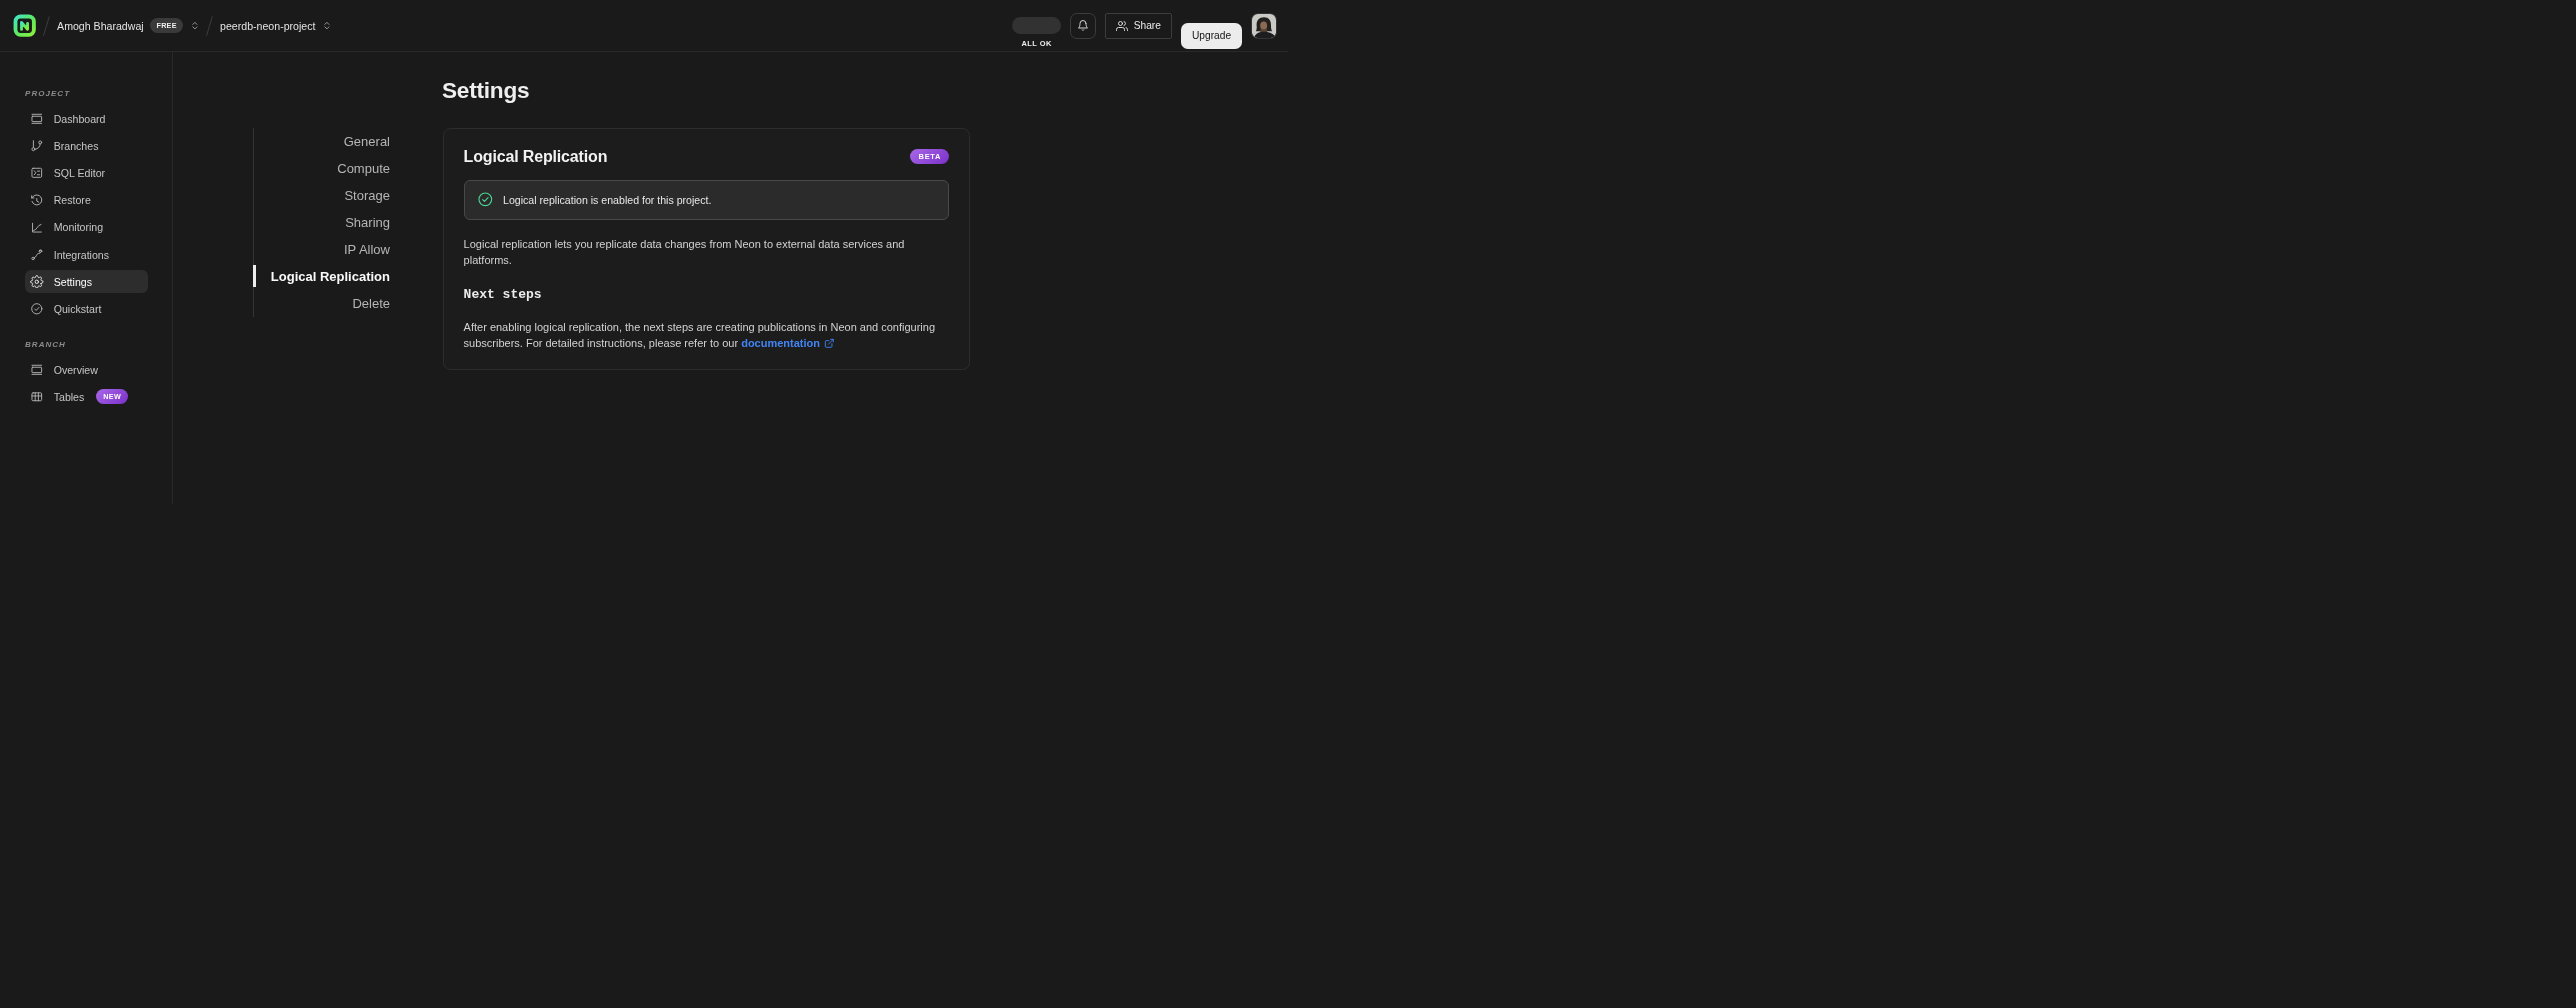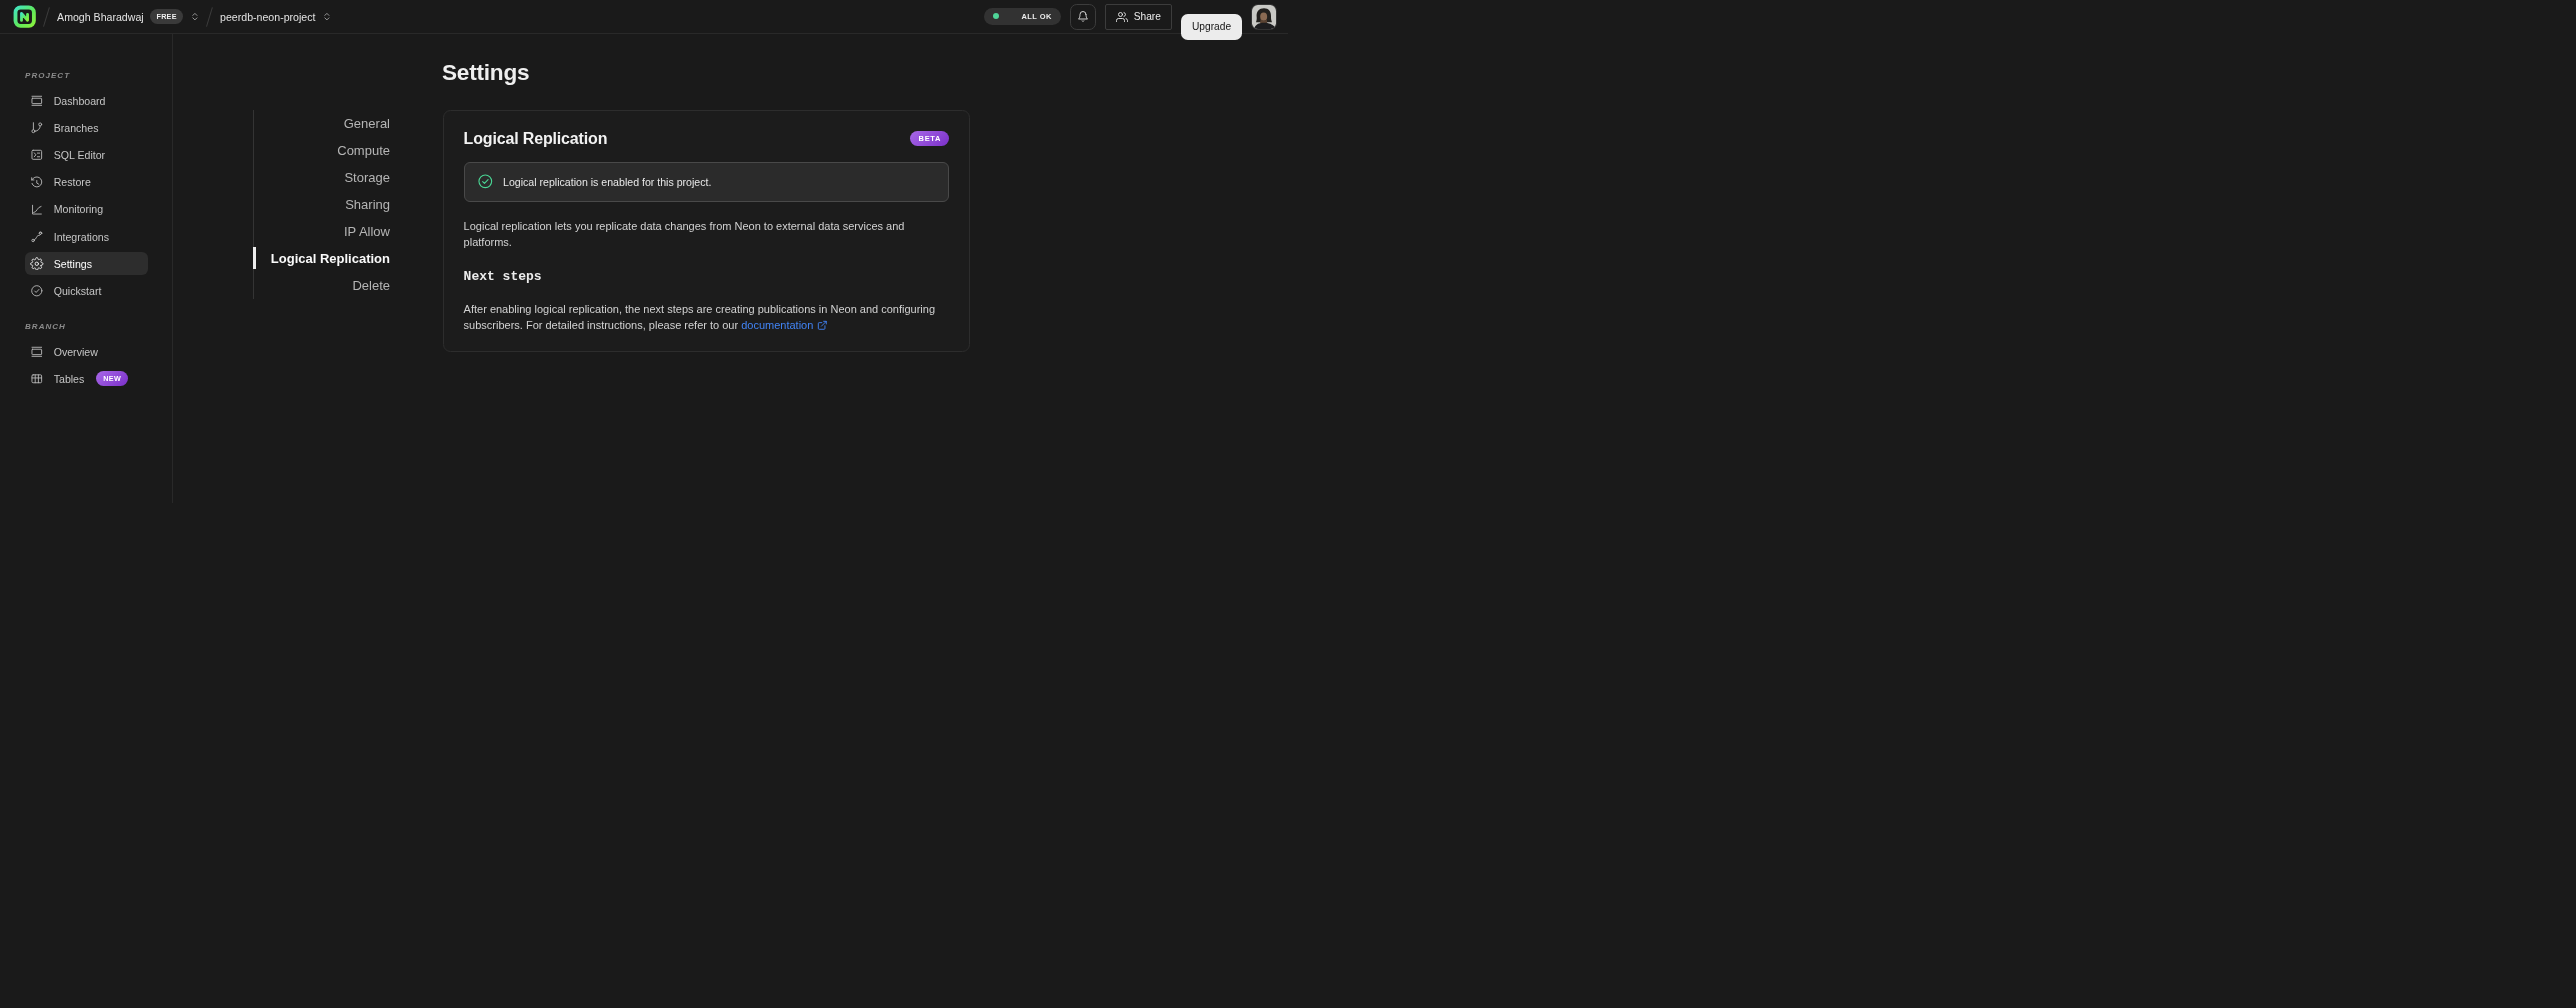--- a/index.html
+++ b/index.html
@@ -8,42 +8,42 @@
   body {
     width: 1288px; height: 504px; overflow: hidden;
     background: #1a1a1a; color: #e6e6e6;
     font-family: "Liberation Sans", sans-serif;
     -webkit-font-smoothing: antialiased;
   }
   svg { display: block; }
 
   
   .topbar {
-    height: 34px; border-bottom: 0.8px solid #292929;
+    height: 52px; border-bottom: 0.8px solid #292929;
     display: flex; align-items: center; padding: 0 10.6px 0 13px;
     background: #1a1a1a;
   }
   .logo-btn { background: none; border: none; padding: 0; cursor: pointer; display: flex; }
   .crumb-sep { width: 1.1px; height: 19.6px; background: #3c3c3c; transform: rotate(17deg); margin: 0 9.8px; }
   .crumb {
     display: flex; align-items: center; gap: 6.8px;
     background: none; border: none; padding: 0; cursor: pointer;
     font-family: "Liberation Sans", sans-serif; font-size: 10.6px; color: #e3e3e3;
   }
   .plan-badge {
     background: #3a3a3a; color: #f0f0f0; font-size: 7.2px; font-weight: 700;
     letter-spacing: .04em; padding: 3px 6px; border-radius: 7.5px;
   }
   .selector-icon { color: #9b9b9b; display: flex; }
   .topbar-right { margin-left: auto; display: flex; align-items: center; gap: 9px; }
   .status-pill {
     display: flex; align-items: center; gap: 22px;
     background: #323232; border-radius: 9px; height: 17.4px; padding: 0 9px;
     font-size: 7.5px; font-weight: 700; letter-spacing: .06em; color: #ededed;
-    border: none; cursor: pointer; font-family: "Liberation Sans", sans-serif;
+    border: none; cursor: pointer; font-family: "Liberation Sans", sans-serif; flex-direction: column;
   }
   .status-dot { width: 6px; height: 6px; border-radius: 50%; background: #4fd598; }
   .icon-btn {
     width: 26px; height: 26px; border-radius: 6.8px; border: 0.8px solid #3c3c3c;
     background: transparent; color: #e8e8e8;
     display: flex; align-items: center; justify-content: center; cursor: pointer;
   }
   .share-btn {
     height: 26px; border-radius: 2px; border: 0.8px solid #3c3c3c; background: transparent;
     color: #ebebeb; display: flex; align-items: center; gap: 6px; padding: 0 9.8px;
@@ -105,21 +105,21 @@
     font-size: 7.5px; font-weight: 700; letter-spacing: .09em; padding: 3px 8.3px; border-radius: 8.3px;
   }
   .alert {
     margin-top: 14.3px; display: flex; align-items: center; gap: 9.8px;
     border: 0.8px solid #494949; background: #2b2b2b; border-radius: 6px; padding: 10.6px 12px;
   }
   .alert svg { flex: none; color: #4ad795; }
   .alert-text { font-size: 10.6px; color: #e8e8e8; }
   .desc { margin: 16.6px 0 0; font-size: 11px; line-height: 16px; color: #d2d2d2; }
   .next-steps { margin: 19px 0 0; font-size: 13px; font-weight: 600; color: #ececec; font-family: Liberation Mono, monospace; }
-  .doc-link { color: #4284f5; font-weight: 400; text-decoration: none; cursor: pointer; }
+  .doc-link { color: #4284f5; font-weight: 700; text-decoration: none; cursor: pointer; }
   .ext-icon { display: inline-block; vertical-align: -1.5px; margin-left: 3.8px; color: #4284f5; }
 </style>
 </head>
 <body>
 
 <header class="topbar">
   <button class="logo-btn">
     <svg width="23.4" height="23.4" viewBox="0 0 28 28" fill="none">
       <defs>
         <linearGradient id="ng" x1="0" y1="0" x2="1" y2="1">

